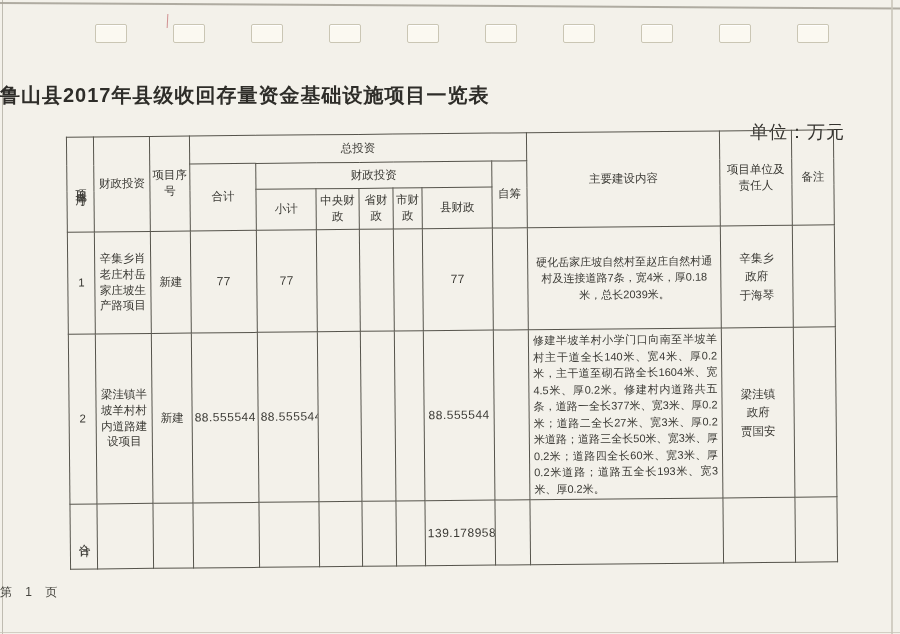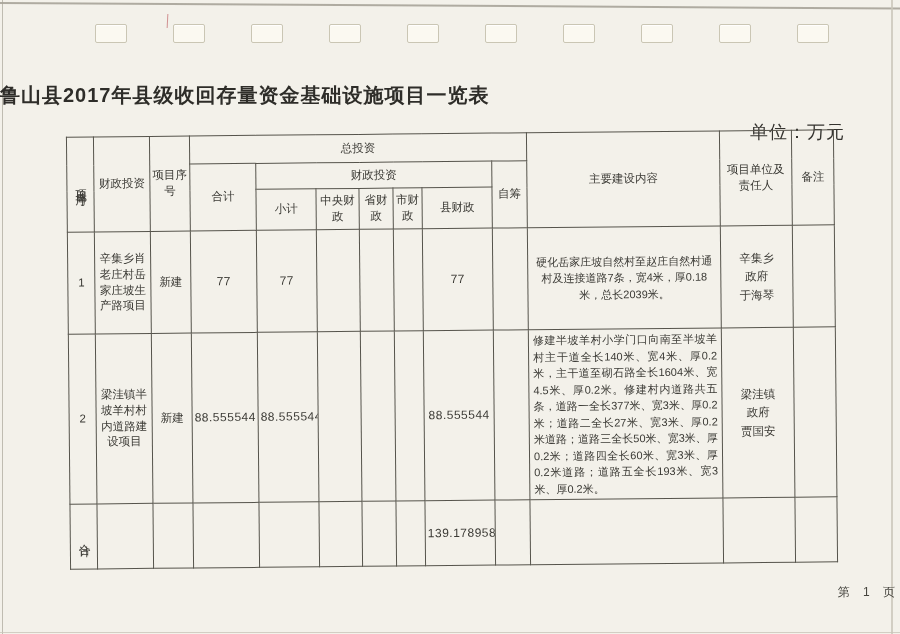--- a/index.html
+++ b/index.html
@@ -22,21 +22,21 @@
   }
   
   .doc-title{
     position:absolute;top:82px;left:0;right:0;text-align:left;
     font-size:20px;font-weight:700;letter-spacing:1px;color:#2e2d29;
   }
   .unit-note{
     position:absolute;top:120px;left:738px;font-size:18px;letter-spacing:1px;color:#34332f;margin-left:12px;
   }
   .page-footer{
-    position:absolute;top:584px;left:0;right:0;text-align:right;
+    position:absolute;top:584px;left:0;right:0;text-align:left;
     font-size:12px;letter-spacing:5px;color:#45443e;
   }
   
   .table-wrap{position:absolute;left:68px;top:133px;width:767px;transform:rotate(-0.55deg);}
   table{border-collapse:collapse;table-layout:fixed;width:767px;}
   th,td{
     border:1px solid #56544c;padding:1px 2px;
     font-size:11.5px;font-weight:400;text-align:center;vertical-align:middle;
     line-height:1.35;color:#3b3a35;overflow:hidden;
   }

